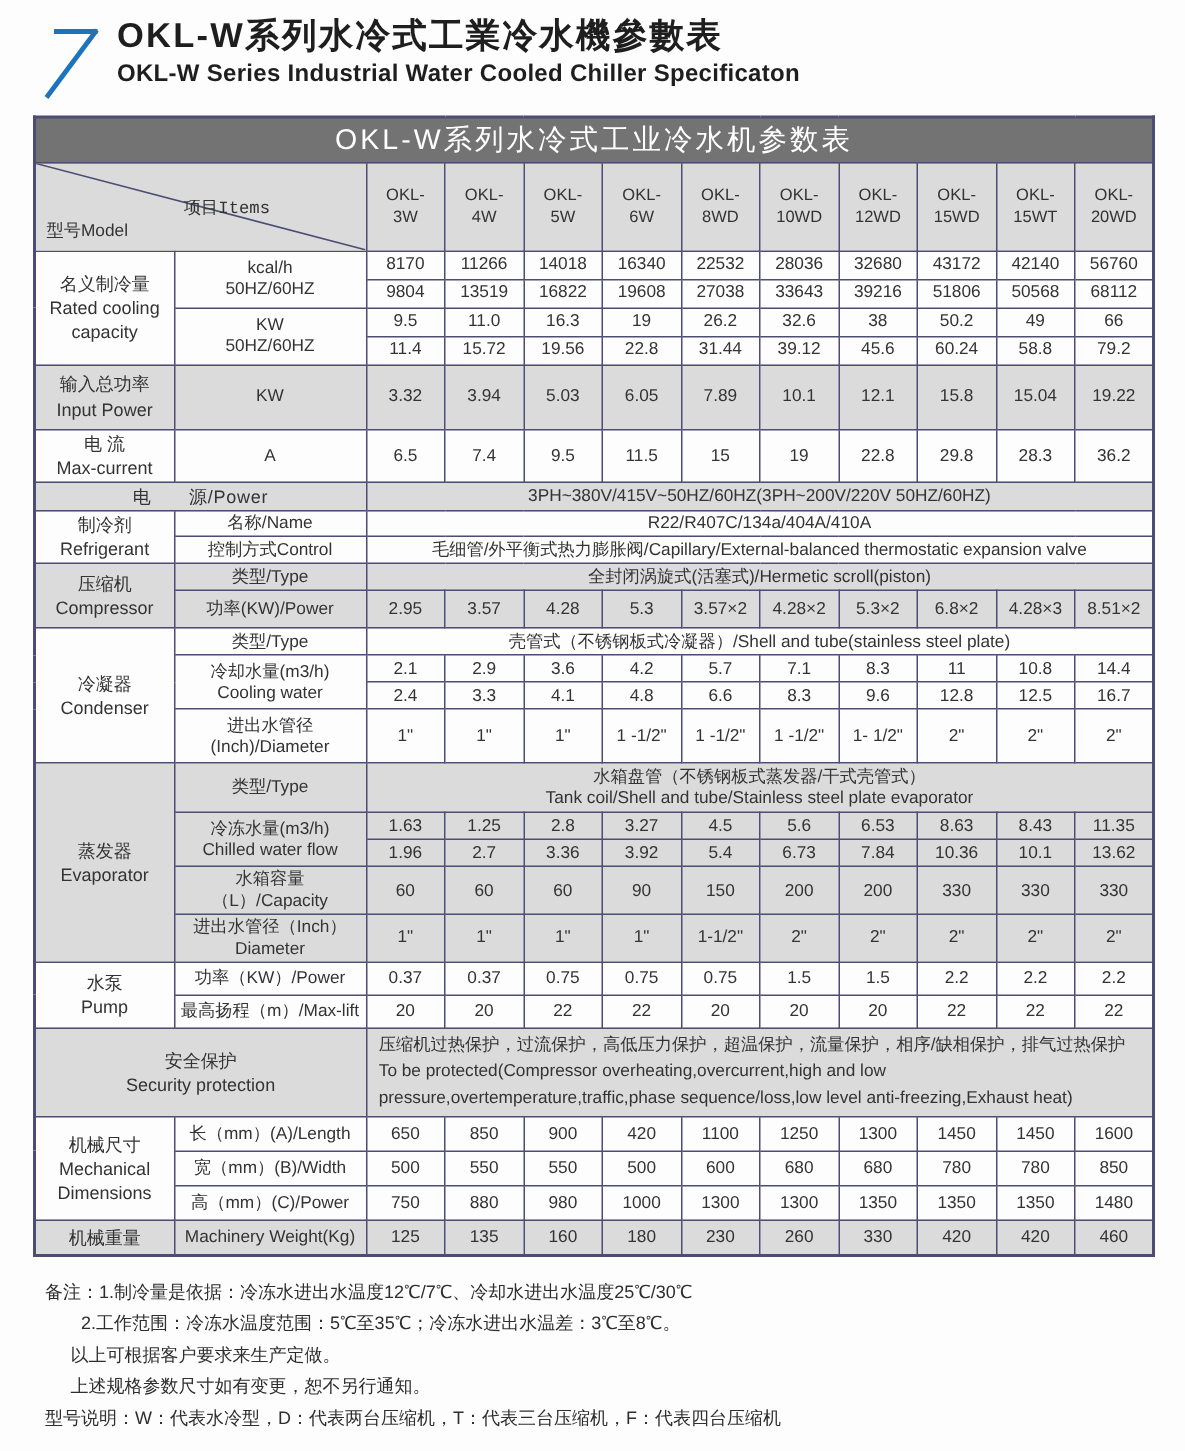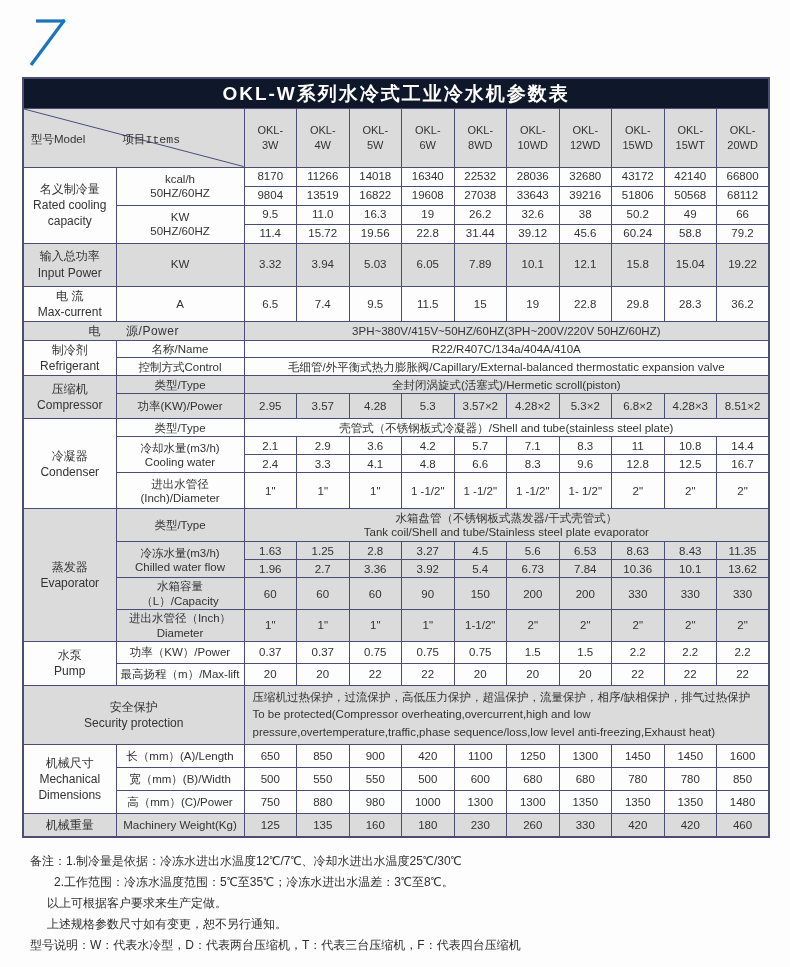--- a/index.html
+++ b/index.html
@@ -5,47 +5,51 @@
   html,body{margin:0;padding:0;}
   body{width:790px;height:967px;background:#fdfdfd;font-family:"Liberation Sans",sans-serif;color:#303030;}
   .header{display:flex;align-items:flex-start;gap:8px;padding:8px 0 0 18px;}
   .logo{flex:0 0 auto;margin-top:4px;}
   .titles .zh{font-size:23px;font-weight:700;letter-spacing:1.5px;color:#1e1e1e;}
   .titles .en{font-size:16px;font-weight:600;margin-top:2px;color:#1e1e1e;letter-spacing:.2px;}
 
   table{border-collapse:collapse;table-layout:fixed;width:746px;margin:9px 0 0 22px;border:2px solid #4c4c74;}
   col.w1{width:93px}col.w2{width:128px}col.wv{width:52.5px}
   td{border:1px solid #4c4c74;text-align:center;vertical-align:middle;white-space:pre-line;font-size:11.5px;line-height:1.25;padding:1px 2px;color:#333;}
-  .caption{background:#0f172a;color:#fff;font-size:19px;font-weight:700;letter-spacing:2px;height:27px;}
+  .caption{background:#737373;color:#fff;font-size:19px;font-weight:400;letter-spacing:2px;height:27px;}
   tr.g td{background:#dbdbdb;}
   .lab1{font-size:12px;line-height:1.35;}
   .lab2{font-size:11.5px;}
   .model{font-size:11px;line-height:1.35;margin-top:28px;}
   .sec{text-align:left;padding:2px 6px 2px 8px;line-height:1.5;}
   .supply{letter-spacing:.5px;}
   .hA td{height:36px}.hB td{height:16px}.hC td{height:40px}.hD td{height:30px}
   .hE td{height:14px}.hF td{height:15px}.hG td{height:22px}.hH td{height:33px}
   .hI td{height:30px}.hJ td{height:24px}.hK td{height:27px}.hL td{height:19px}
   .hM td{height:54px}.hN td{height:20px}
   .corner{position:relative;padding:0;}
   .corner svg{position:absolute;left:0;top:0;width:100%;height:100%;}
-  .c-model{position:absolute;left:7px;bottom:20px;font-size:11.5px;}
+  .c-model{position:absolute;left:7px;bottom:5px;font-size:11.5px;}
   .c-items{position:absolute;left:58%;top:24px;transform:translateX(-50%);font-size:11.5px;font-family:Liberation Mono, monospace;}
 
   .notes{margin:13px 0 0 30px;font-size:12px;line-height:1.75;color:#2e2e2e;}
   .ind1{padding-left:24px}.ind2{padding-left:17px}
 </style>
 </head>
 <body>
 
 <div class="header">
   <svg class="logo" width="52" height="56" viewBox="0 0 52 56">
     <line x1="18" y1="9" x2="47" y2="9" stroke="#1c75bc" stroke-width="3.2"></line>
     <line x1="46.5" y1="8" x2="13" y2="53" stroke="#1c75bc" stroke-width="3.2"></line>
   </svg>
+  <div class="titles">
+    <div class="zh">OKL-W系列水冷式工業冷水機參數表</div>
+    <div class="en">OKL-W Series Industrial Water Cooled Chiller Specificaton</div>
+  </div>
 </div>
 
 <table>
   <colgroup>
       <col class="w1">
       <col class="w2">
       <col span="10" class="wv">
     </colgroup>
 
   <tbody>
@@ -91,21 +95,21 @@
 50HZ/60HZ</td>
   <td class="val">8170</td>
         <td class="val">11266</td>
         <td class="val">14018</td>
         <td class="val">16340</td>
         <td class="val">22532</td>
         <td class="val">28036</td>
         <td class="val">32680</td>
         <td class="val">43172</td>
         <td class="val">42140</td>
-        <td class="val">66800</td>
+        <td class="val">56760</td>
       </tr>
   <tr class="hB">
         <td class="val">9804</td>
         <td class="val">13519</td>
         <td class="val">16822</td>
         <td class="val">19608</td>
         <td class="val">27038</td>
         <td class="val">33643</td>
         <td class="val">39216</td>
         <td class="val">51806</td>

